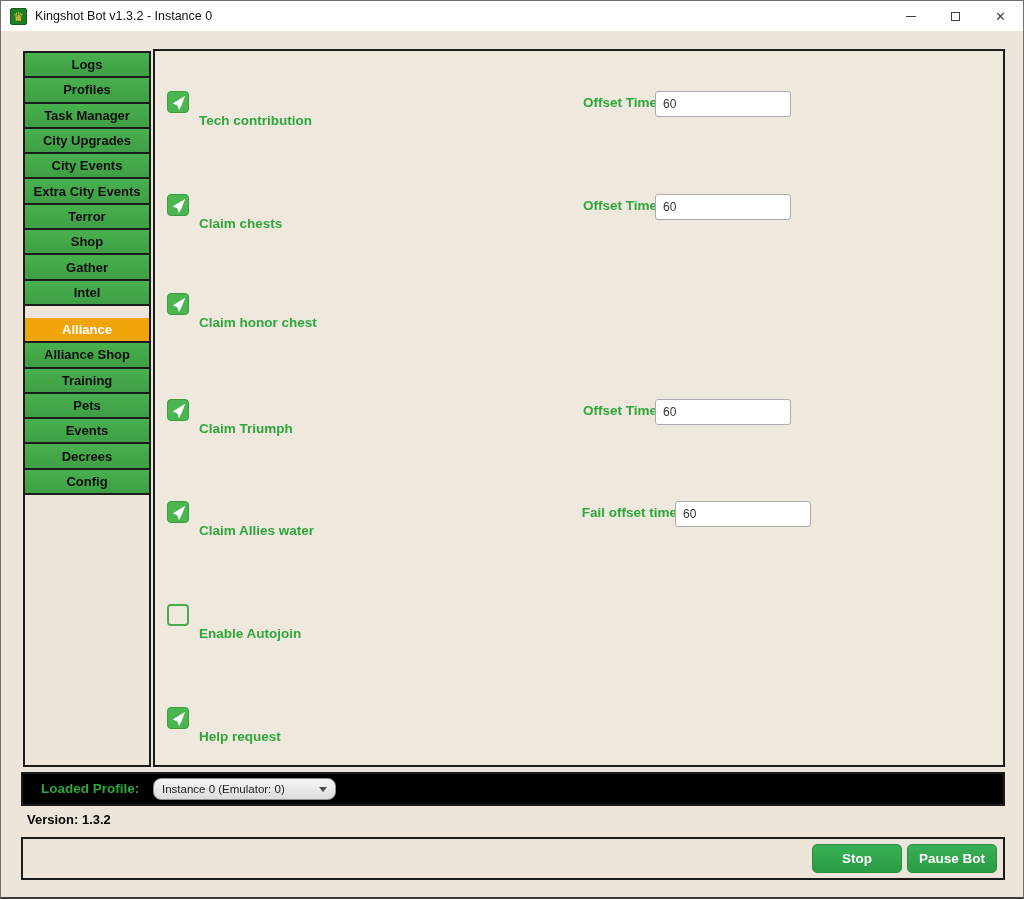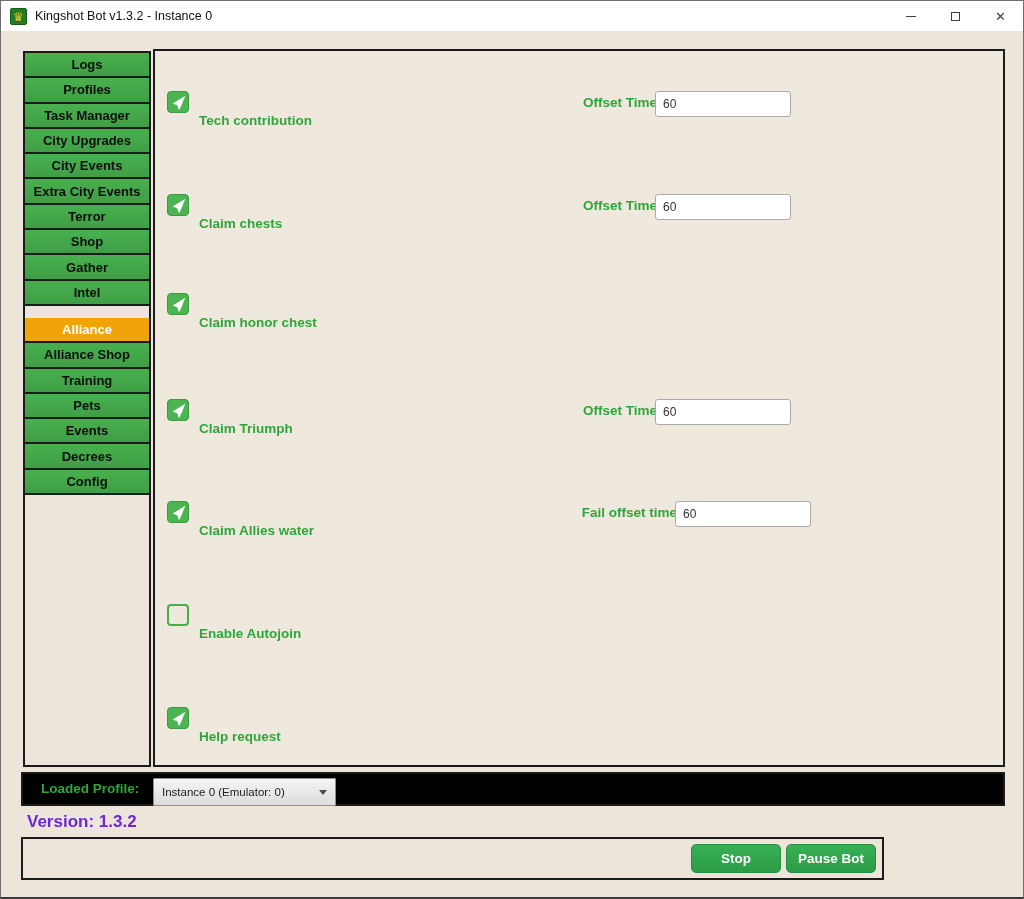--- a/index.html
+++ b/index.html
@@ -75,37 +75,37 @@
   
   .profile-bar {
     position: absolute; left: 20px; top: 771px; width: 984px; height: 34px;
     border: 2px solid #1b1b1b; background: #000000;
   }
   .profile-label {
     position: absolute; left: 18px; top: 0; line-height: 30px;
     color: #2fa63c; font-weight: 700; font-size: 13.5px;
   }
   .dropdown {
-    position: absolute; left: 130px; top: 4px; width: 183px; height: 28px;
+    position: absolute; left: 130px; top: 4px; width: 183px; height: 22px;
     background: linear-gradient(#f5f5f5, #dcdcdc); border: 1px solid #8f8f8f;
-    border-radius: 1px; font-size: 11.5px; color: #222;
+    border-radius: 8px; font-size: 11.5px; color: #222;
     display: flex; align-items: center; padding: 0 8px; cursor: pointer;
   }
   .dropdown .dd-text { flex: 1; white-space: nowrap; overflow: hidden; }
   .dd-arrow {
     width: 0; height: 0; border-left: 4px solid transparent;
     border-right: 4px solid transparent; border-top: 5px solid #4a4a4a;
     margin-left: 6px;
   }
   .version {
     position: absolute; left: 26px; top: 811px;
-    color: #6d28d9; font-weight: 700; font-size: 17px;
+    color: #000000; font-weight: 700; font-size: 13px;
   }
   .bottom-bar {
-    position: absolute; left: 20px; top: 836px; width: 863px; height: 43px;
+    position: absolute; left: 20px; top: 836px; width: 984px; height: 43px;
     border: 2px solid #1b1b1b; background: #ede5da;
   }
   .green-btn {
     position: absolute; top: 5px; width: 90px; height: 29px;
     background: linear-gradient(#37b055, #2c9b46); border: 1px solid #27903f;
     border-radius: 5px; color: #ffffff; font-family: "Liberation Sans", sans-serif;
     font-weight: 700; font-size: 13.5px; cursor: pointer;
   }
   .stop-btn { right: 101px; }
   .pause-btn { right: 6px; }

